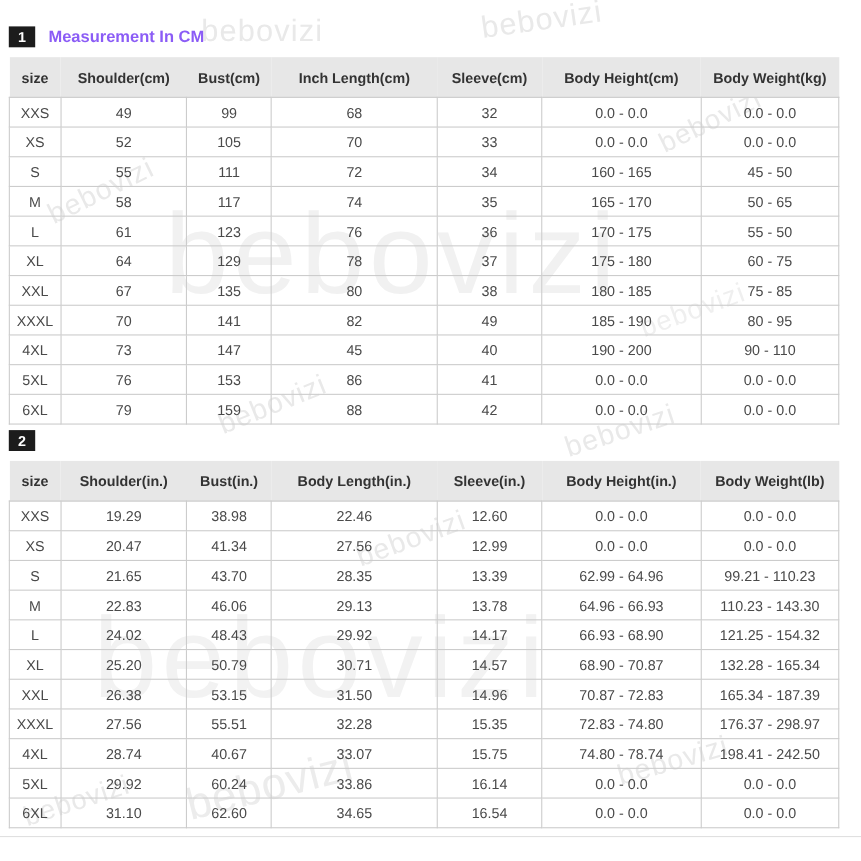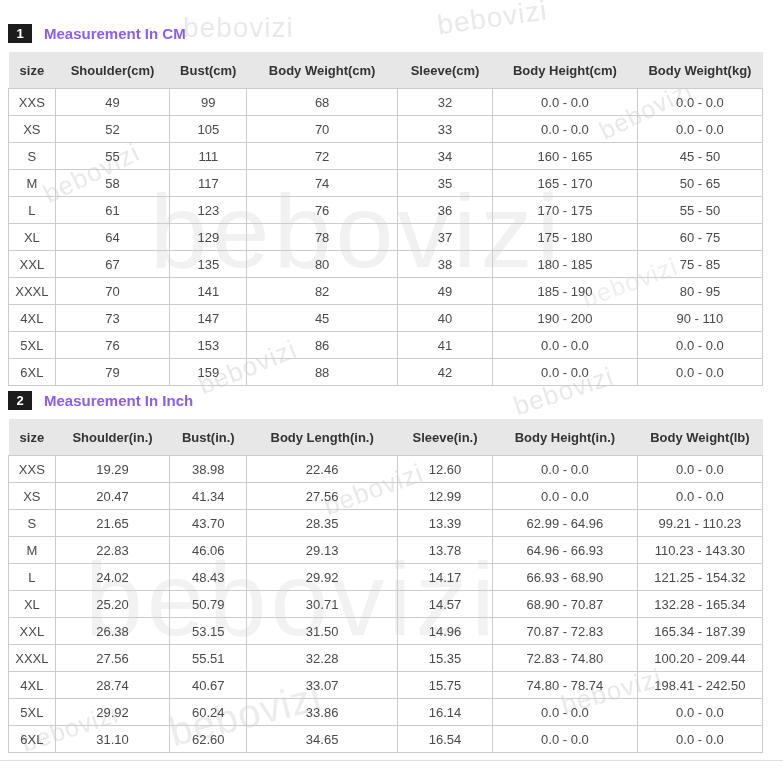--- a/index.html
+++ b/index.html
@@ -129,21 +129,21 @@
           <col style="width: 20%;">
           <col style="width: 12.6%;">
           <col style="width: 19.2%;">
           <col style="width: 16.6%;">
         </colgroup>
         <thead>
           <tr>
             <th>size</th>
             <th>Shoulder(cm)</th>
             <th>Bust(cm)</th>
-            <th>Body Weight(cm)</th>
+            <th>Inch Length(cm)</th>
             <th>Sleeve(cm)</th>
             <th>Body Height(cm)</th>
             <th>Body Weight(kg)</th>
           </tr>
         </thead>
         <tbody>
           <tr>
             <td>XXS</td>
             <td>49</td>
             <td>99</td>
@@ -242,21 +242,20 @@
             <td>0.0 - 0.0</td>
             <td>0.0 - 0.0</td>
           </tr>
         </tbody>
       </table>
   </div>
 
   <div class="section section-2">
     <div class="section-header">
       <span class="badge">2</span>
-      <span class="section-title">Measurement In Inch</span>
     </div>
     <table class="size-table">
         <colgroup>
           <col style="width: 6.2%;">
           <col style="width: 15.2%;">
           <col style="width: 10.2%;">
           <col style="width: 20%;">
           <col style="width: 12.6%;">
           <col style="width: 19.2%;">
           <col style="width: 16.6%;">
@@ -336,21 +335,21 @@
             <td>70.87 - 72.83</td>
             <td>165.34 - 187.39</td>
           </tr>
           <tr>
             <td>XXXL</td>
             <td>27.56</td>
             <td>55.51</td>
             <td>32.28</td>
             <td>15.35</td>
             <td>72.83 - 74.80</td>
-            <td>100.20 - 209.44</td>
+            <td>176.37 - 298.97</td>
           </tr>
           <tr>
             <td>4XL</td>
             <td>28.74</td>
             <td>40.67</td>
             <td>33.07</td>
             <td>15.75</td>
             <td>74.80 - 78.74</td>
             <td>198.41 - 242.50</td>
           </tr>

